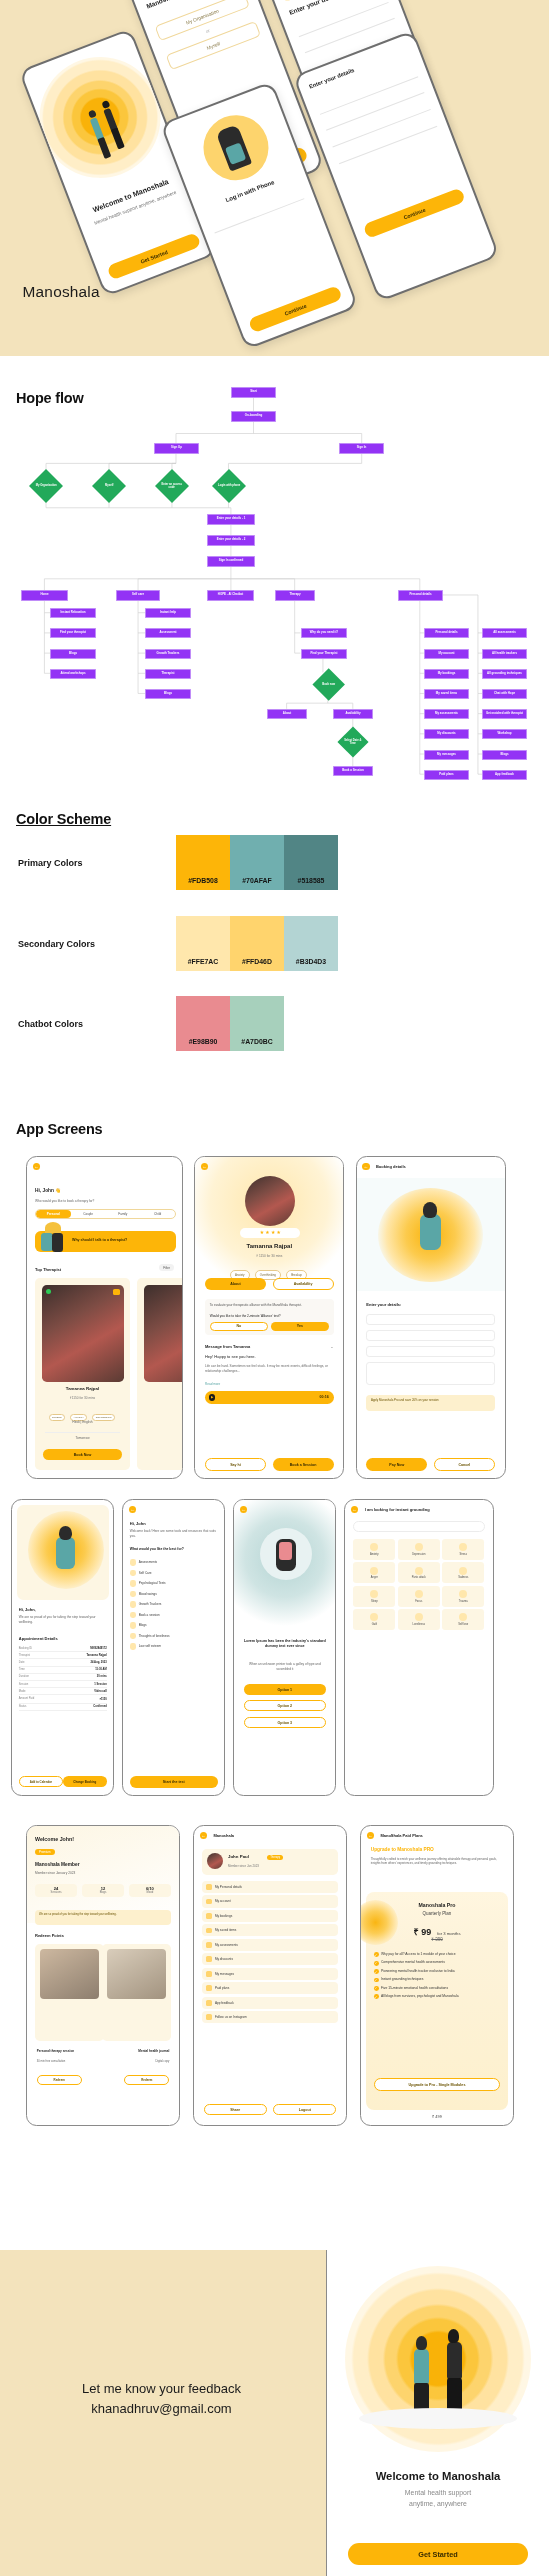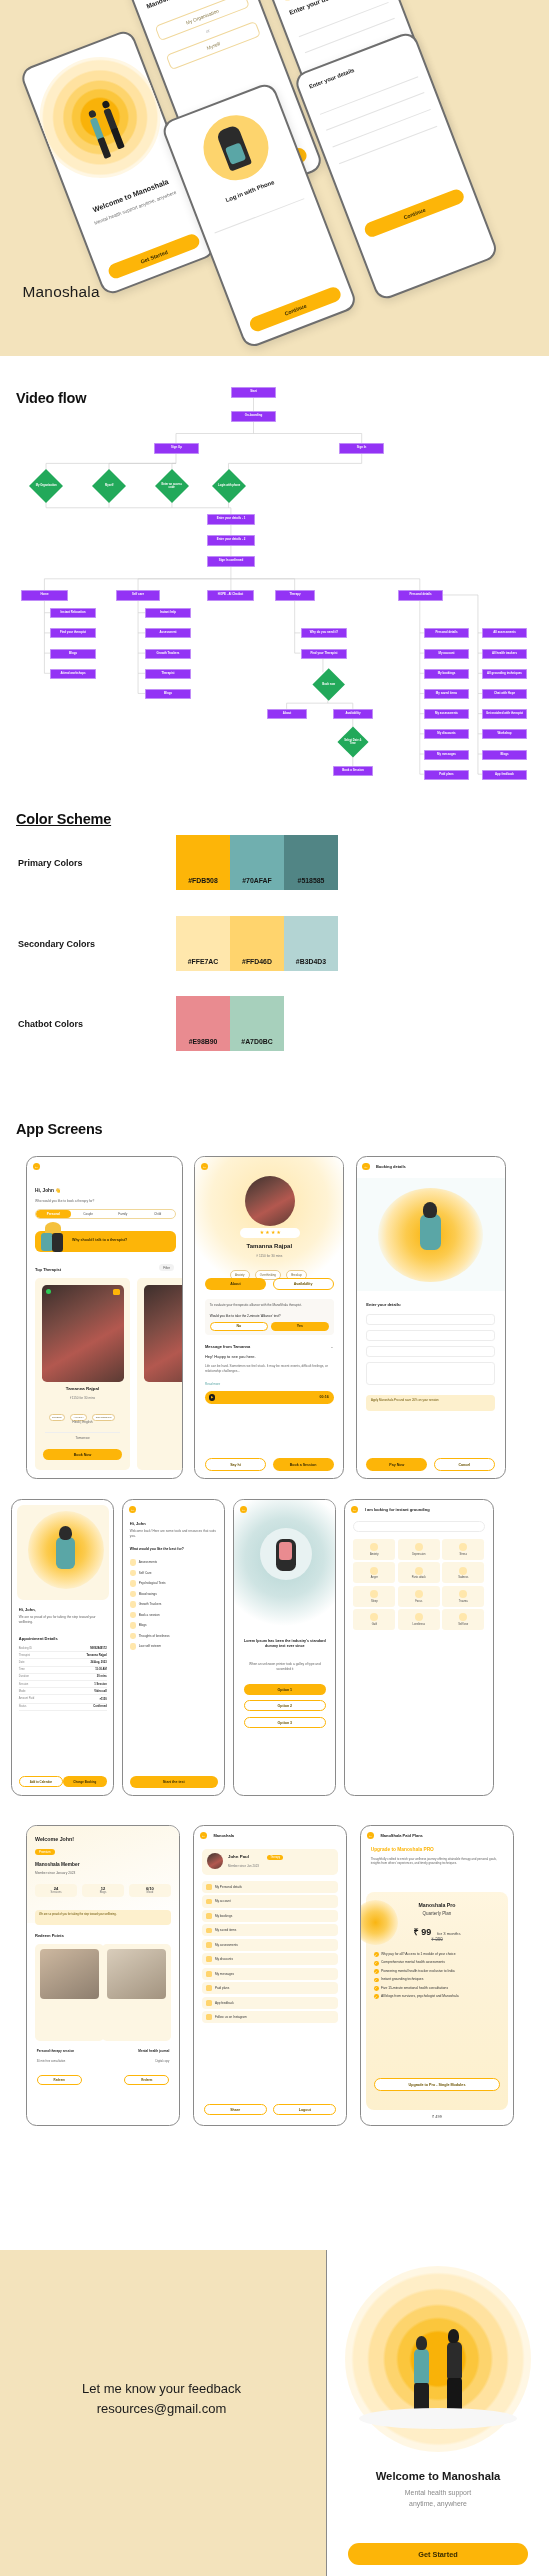--- a/index.html
+++ b/index.html
@@ -289,21 +289,21 @@
       <div class="field lined" style="top:66px;"></div>
       <div class="field lined" style="top:84px;"></div>
       <div class="pill-btn" style="top:162px;">Continue</div>
     </div>
   </div>
 
   <div class="hero-title">Manoshala</div>
 </section>
 
 <section class="userflow">
-  <h2 class="sec-h">Video flow</h2>
+  <h2 class="sec-h">Hope flow</h2>
   <div class="flow-canvas" id="flow-canvas">
     <svg width="549" height="440" style="position:absolute;left:0;top:0;" viewBox="0 0 680 545">
       <g stroke="#cfcfcf" stroke-width="0.8" fill="none">
         <path d="M314 51 L314 68"></path>
         <path d="M314 81 L314 96 L218 96 L218 108"></path>
         <path d="M314 96 L448 96 L448 108"></path>
         <path d="M218 121 L218 133 L57 133 L57 146"></path>
         <path d="M218 133 L135 133 L135 146"></path>
         <path d="M218 133 L213 133 L213 146"></path>
         <path d="M448 121 L448 133 L283 133 L283 146"></path>
@@ -851,21 +851,21 @@
         <div class="m-btn outline" style="position:absolute;left:8px;right:8px;top:186px;height:13px;border-radius:7.3px;font-size:3.7px;">Upgrade to Pro - Single Modules</div>
       </div>
       <div class="mini" style="left:0;right:0;top:288px;text-align:center;font-size:4px;color:#444;">₹ 499</div>
     </div>
   </div>
 </section>
 
 <section class="footer">
   <div class="foot-text">
     <div>Let me know your feedback</div>
-    <div>resources@gmail.com</div>
+    <div>khanadhruv@gmail.com</div>
   </div>
   <div class="foot-phone">
     <div class="foot-sun"></div>
     <div style="position:absolute;left:87px;top:99px;width:14.5px;height:37px;background:#5aa6a6;border-radius:4.8px;"></div>
     <div style="position:absolute;left:87px;top:133px;width:14.5px;height:36px;background:#1f1f1f;border-radius:2.4px;"></div>
     <div style="position:absolute;left:89px;top:86px;width:11.3px;height:13.7px;background:#2b2b2b;border-radius:50% 50% 40% 40%;"></div>
     <div style="position:absolute;left:120px;top:92px;width:14.5px;height:39px;background:#2b2b2b;border-radius:4.8px;"></div>
     <div style="position:absolute;left:120px;top:128px;width:14.5px;height:39px;background:#151515;border-radius:2.4px;"></div>
     <div style="position:absolute;left:121px;top:79px;width:11.3px;height:13.7px;background:#1a1a1a;border-radius:50% 50% 40% 40%;"></div>
     <div style="position:absolute;left:32px;top:158px;width:158px;height:21px;border-radius:50%;background:#f7f7f7;"></div>

